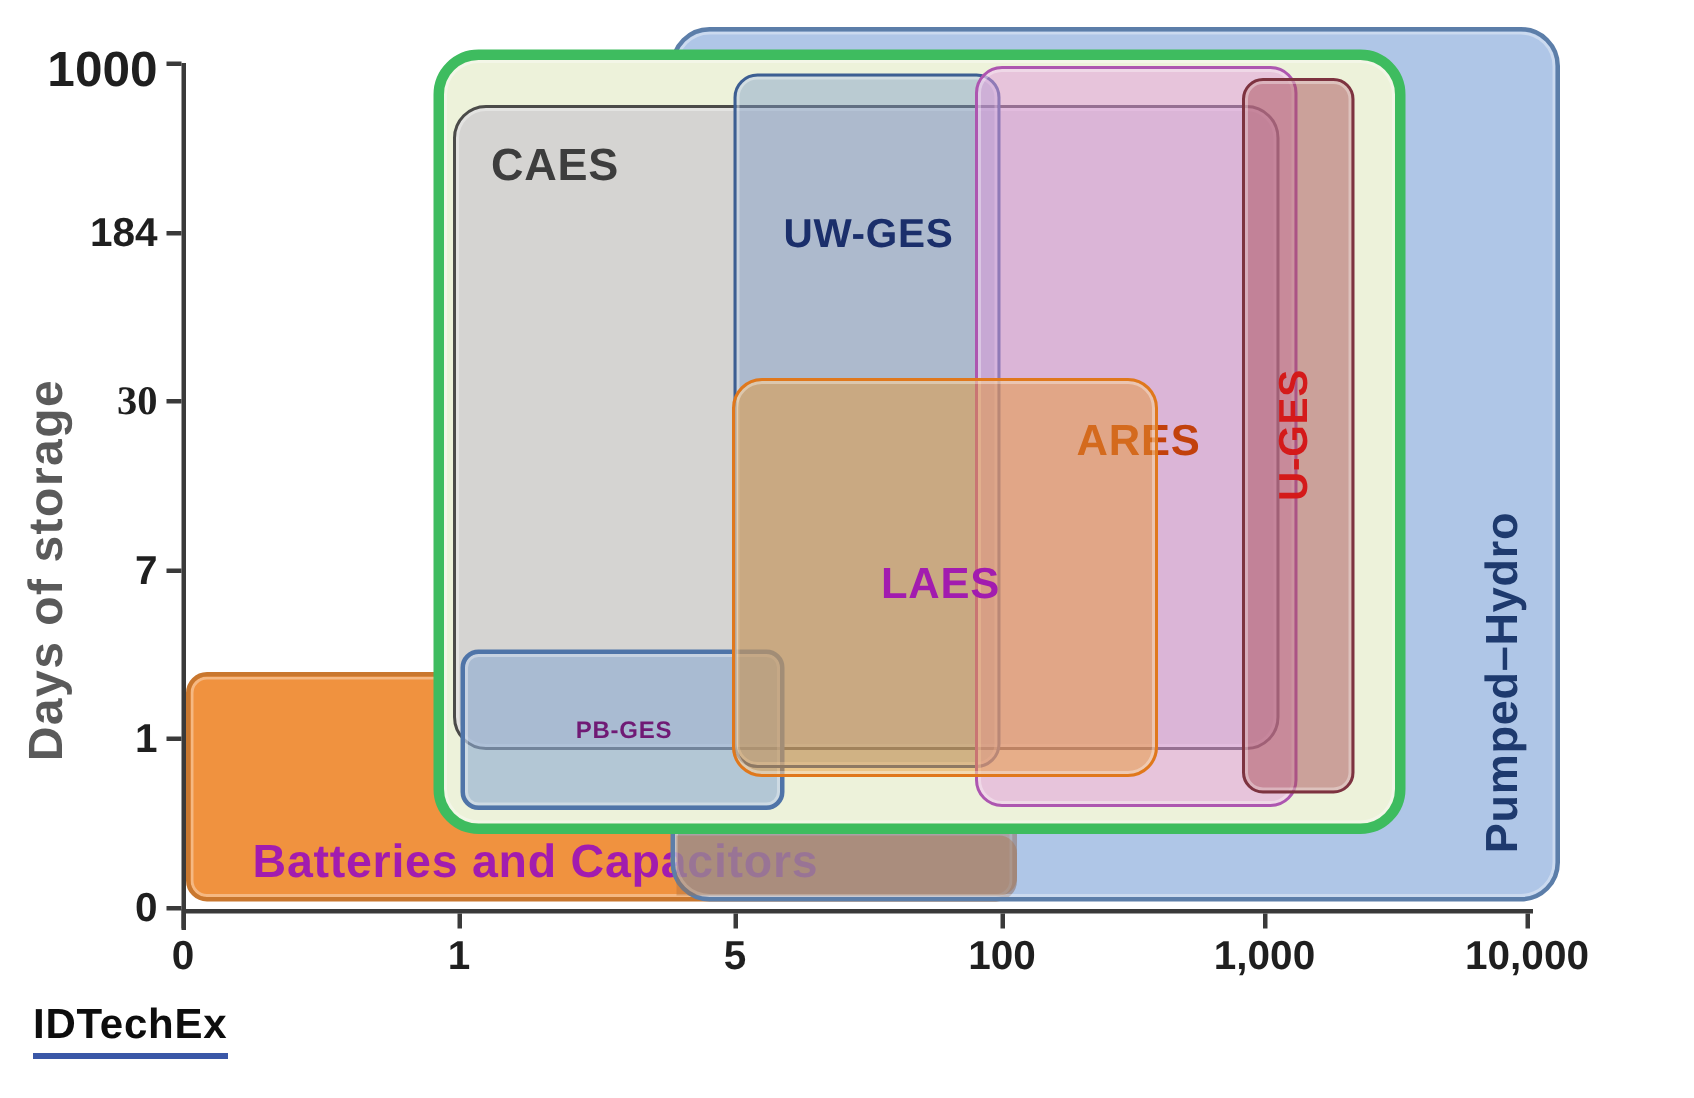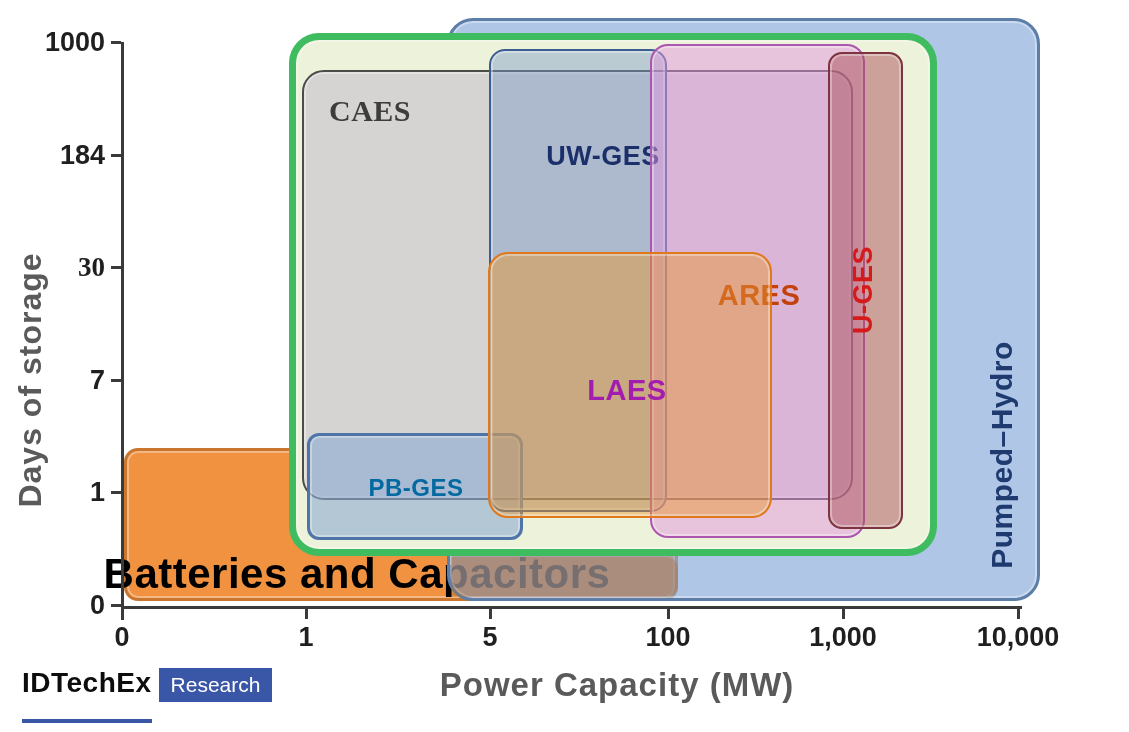--- a/index.html
+++ b/index.html
@@ -19,44 +19,44 @@
   .axis-line{position:absolute;background:#3a3a3a;}
   .axis-title{
     position:absolute;font-weight:bold;color:#5a5a5a;white-space:nowrap;
     letter-spacing:1px;line-height:1;transform:translate(-50%,-50%);
   }
   #x-axis-title{left:617px;top:684px;font-size:33px;}
   #y-axis-title{left:30px;top:380px;font-size:32px;transform:translate(-50%,-50%) rotate(-90deg);}
   #logo{position:absolute;left:22px;top:668px;display:flex;align-items:flex-start;}
   #logo-brand{
     font-size:28px;font-weight:bold;color:#0d0d0d;line-height:1.1;
-    border-bottom:4px solid #3a57a7;padding-bottom:20px;letter-spacing:0.5px;
+    border-bottom:4px solid #3a57a7;padding-bottom:3px;letter-spacing:0.5px;
   }
   #logo-sub{
     margin-left:7px;background:#3a57a7;color:#ffffff;font-size:21px;
     padding:6px 12px 7px 12px;line-height:1;
   }
 </style>
 </head>
 <body>
 
 <div id="stage">
   <div id="plot">
       <div class="region" style="left: 124px; top: 448px; width: 554px; height: 153px; background: rgb(240, 146, 63); border-radius: 14px; border: 3px solid rgb(201, 119, 46);"></div>
-      <div class="region-label" style="left: 357px; top: 574px; color: #000000; font-size: 42px;">Batteries and Capacitors</div>
+      <div class="region-label" style="left: 357px; top: 574px; color: #a21caf; font-size: 31px;">Batteries and Capacitors</div>
       <div class="region" style="left: 447px; top: 18px; width: 593px; height: 583px; background: rgba(134, 168, 218, 0.66); border-radius: 26px; border: 3px solid rgb(92, 126, 169);"></div>
       <div class="region-label" style="left: 1002px; top: 455px; color: rgb(30, 58, 110); font-size: 30px; transform: translate(-50%, -50%) rotate(-90deg);">Pumped–Hydro</div>
       <div class="region" style="left: 451px; top: 557px; width: 227px; height: 40px; background: rgba(170, 110, 60, 0.38); border-radius: 0px 12px 12px 0px; box-shadow: none;"></div>
       <div class="region" style="left: 289px; top: 33px; width: 648px; height: 523px; background: rgb(237, 242, 218); border-radius: 30px; border: 7px solid rgb(62, 188, 95);"></div>
       <div class="region" style="left: 302px; top: 70px; width: 551px; height: 430px; background: rgb(213, 212, 210); border-radius: 22px; border: 2.5px solid rgb(75, 75, 73);"></div>
-      <div class="region-label" style="left: 370px; top: 111px; color: rgb(61, 61, 61); font-size: 30px; font-family: Liberation Serif, serif;">CAES</div>
+      <div class="region-label" style="left: 370px; top: 111px; color: rgb(61, 61, 61); font-size: 30px;">CAES</div>
       <div class="region" style="left: 307px; top: 433px; width: 216px; height: 107px; background: rgba(140, 170, 210, 0.6); border-radius: 12px; border: 3px solid rgb(79, 116, 168);"></div>
-      <div class="region-label" style="left: 416px; top: 488px; color: #0369a1; font-size: 24px; text-align: center;">PB-GES</div>
+      <div class="region-label" style="left: 416px; top: 488px; color: #701a75; font-size: 16px; text-align: center;">PB-GES</div>
       <div class="region" style="left: 489px; top: 49px; width: 178px; height: 463px; background: rgba(125, 155, 200, 0.45); border-radius: 16px; border: 2.5px solid rgb(60, 94, 146);"></div>
-      <div class="region-label" style="left: 579px; top: 156px; color: rgb(27, 47, 107); font-size: 27px; margin-left: 24px;">UW-GES</div>
+      <div class="region-label" style="left: 579px; top: 156px; color: rgb(27, 47, 107); font-size: 27px;">UW-GES</div>
       <div class="region" style="left: 650px; top: 44px; width: 215px; height: 494px; background: rgba(225, 150, 220, 0.5); border-radius: 18px; border: 2.5px solid rgb(173, 86, 176);"></div>
       <div class="region-label" style="left: 759px; top: 295px; color: #c2410c; font-size: 29px;">ARES</div>
       <div class="region" style="left: 488px; top: 252px; width: 284px; height: 266px; background: rgba(233, 151, 48, 0.48); border-radius: 20px; border: 2.5px solid rgb(224, 120, 28);"></div>
       <div class="region-label" style="left: 627px; top: 390px; color: #a21caf; font-size: 29px;">LAES</div>
       <div class="region" style="left: 828px; top: 52px; width: 75px; height: 477px; background: rgba(170, 80, 90, 0.5); border-radius: 14px; border: 2.5px solid rgb(125, 51, 64);"></div>
       <div class="region-label" style="left: 863px; top: 290px; color: rgb(212, 26, 26); font-size: 27px; transform: translate(-50%, -50%) rotate(-90deg);">U-GES</div>
       <div class="axis-line" style="left: 121px; top: 606px; width: 901px; height: 3px;"></div>
       <div class="axis-line" style="left: 121px; top: 42px; width: 3px; height: 578px;"></div>
       <div class="tick-mark" style="left: 121px; top: 609px; width: 3px; height: 10px;"></div>
       <div class="tick-label" style="left: 62px; top: 624px; width: 120px; text-align: center; font-size: 27px;">0</div>
@@ -64,33 +64,31 @@
       <div class="tick-label" style="left: 246px; top: 624px; width: 120px; text-align: center; font-size: 27px;">1</div>
       <div class="tick-mark" style="left: 489px; top: 609px; width: 3px; height: 10px;"></div>
       <div class="tick-label" style="left: 430px; top: 624px; width: 120px; text-align: center; font-size: 27px;">5</div>
       <div class="tick-mark" style="left: 667px; top: 609px; width: 3px; height: 10px;"></div>
       <div class="tick-label" style="left: 608px; top: 624px; width: 120px; text-align: center; font-size: 27px;">100</div>
       <div class="tick-mark" style="left: 842px; top: 609px; width: 3px; height: 10px;"></div>
       <div class="tick-label" style="left: 783px; top: 624px; width: 120px; text-align: center; font-size: 27px;">1,000</div>
       <div class="tick-mark" style="left: 1017px; top: 609px; width: 3px; height: 10px;"></div>
       <div class="tick-label" style="left: 958px; top: 624px; width: 120px; text-align: center; font-size: 27px;">10,000</div>
       <div class="tick-mark" style="left: 111px; top: 41px; width: 10px; height: 3px;"></div>
-      <div class="tick-label" style="left: 11px; top: 29px; width: 94px; text-align: right; font-size: 27px;">1000</div>
+      <div class="tick-label" style="left: 11px; top: 29px; width: 94px; text-align: right; font-size: 33px;">1000</div>
       <div class="tick-mark" style="left: 111px; top: 154px; width: 10px; height: 3px;"></div>
       <div class="tick-label" style="left: 11px; top: 142px; width: 94px; text-align: right; font-size: 27px;">184</div>
       <div class="tick-mark" style="left: 111px; top: 266px; width: 10px; height: 3px;"></div>
       <div class="tick-label" style="left: 11px; top: 254px; width: 94px; text-align: right; font-size: 27px; font-family: Liberation Serif, serif;">30</div>
       <div class="tick-mark" style="left: 111px; top: 379px; width: 10px; height: 3px;"></div>
       <div class="tick-label" style="left: 11px; top: 367px; width: 94px; text-align: right; font-size: 27px;">7</div>
       <div class="tick-mark" style="left: 111px; top: 491px; width: 10px; height: 3px;"></div>
       <div class="tick-label" style="left: 11px; top: 479px; width: 94px; text-align: right; font-size: 27px;">1</div>
       <div class="tick-mark" style="left: 111px; top: 604px; width: 10px; height: 3px;"></div>
       <div class="tick-label" style="left: 11px; top: 592px; width: 94px; text-align: right; font-size: 27px;">0</div>
     </div>
 
   <div id="y-axis-title" class="axis-title">Days of storage</div>
-  <div id="x-axis-title" class="axis-title">Power Capacity (MW)</div>
 
   <div id="logo">
     <span id="logo-brand">IDTechEx</span>
-    <span id="logo-sub">Research</span>
   </div>
 </div>
 
 </body></html>

